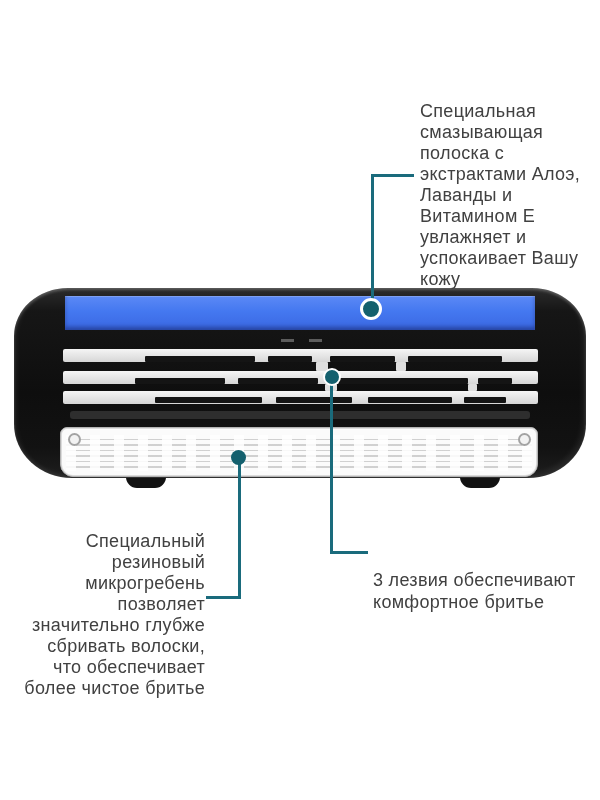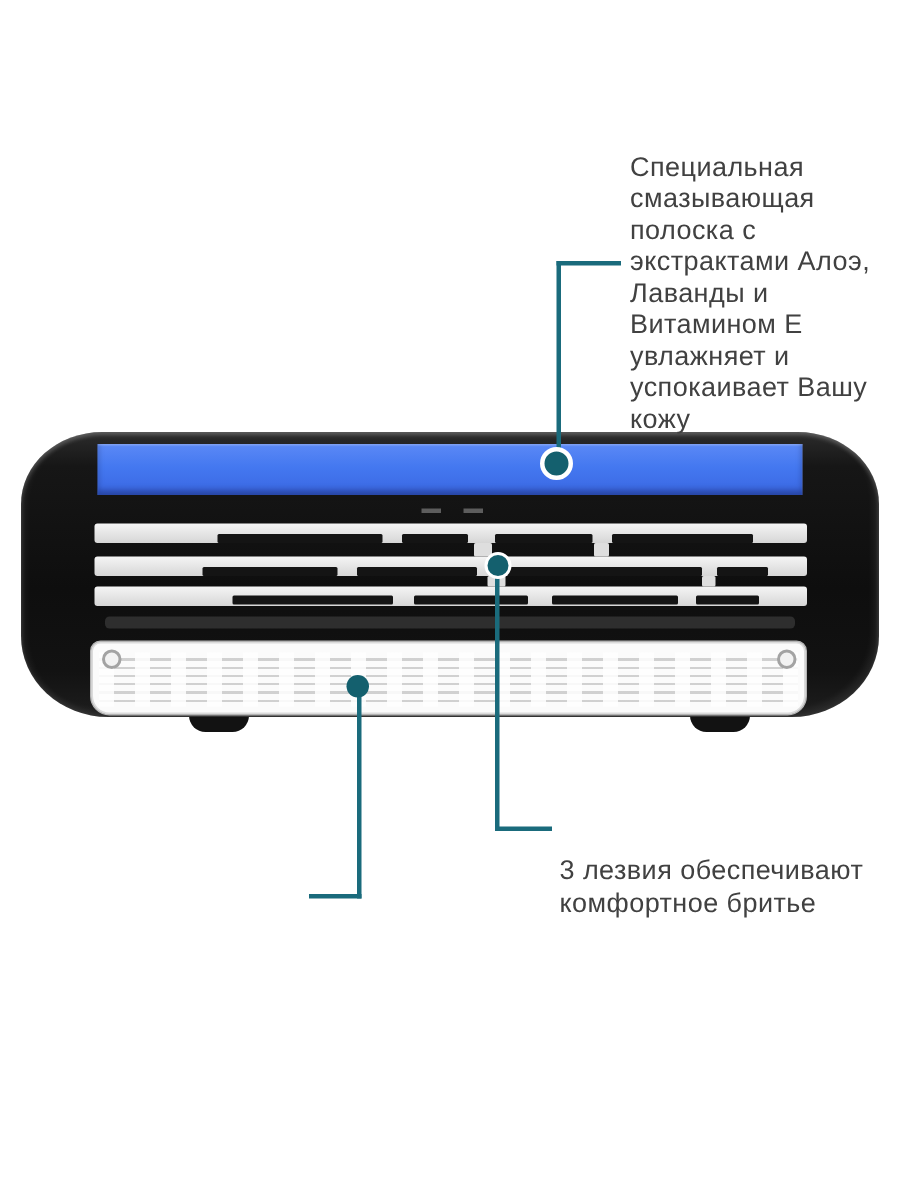--- a/index.html
+++ b/index.html
@@ -140,16 +140,24 @@
 
   <div class="abs callout-text t1">Специальная
 смазывающая
 полоска с
 экстрактами Алоэ,
 Лаванды и
 Витамином E
 увлажняет и
 успокаивает Вашу
 кожу</div>
+  <div class="abs callout-text t2">Специальный
+резиновый
+микрогребень
+позволяет
+значительно глубже
+сбривать волоски,
+что обеспечивает
+более чистое бритье</div>
   <div class="abs callout-text t3">3 лезвия обеспечивают
 комфортное бритье</div>
 
 </div>
 
 </body></html>

